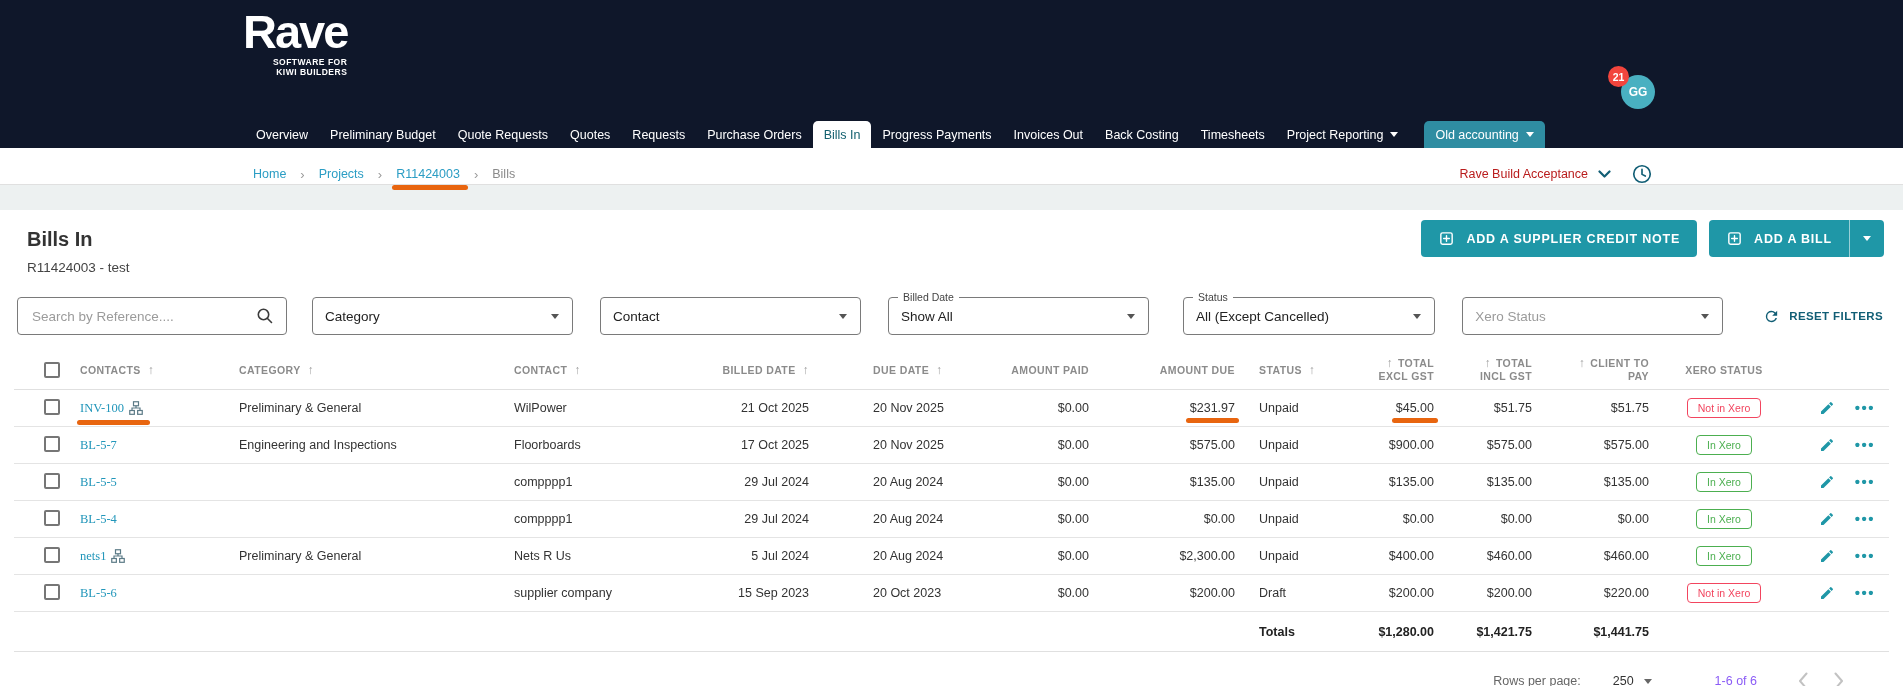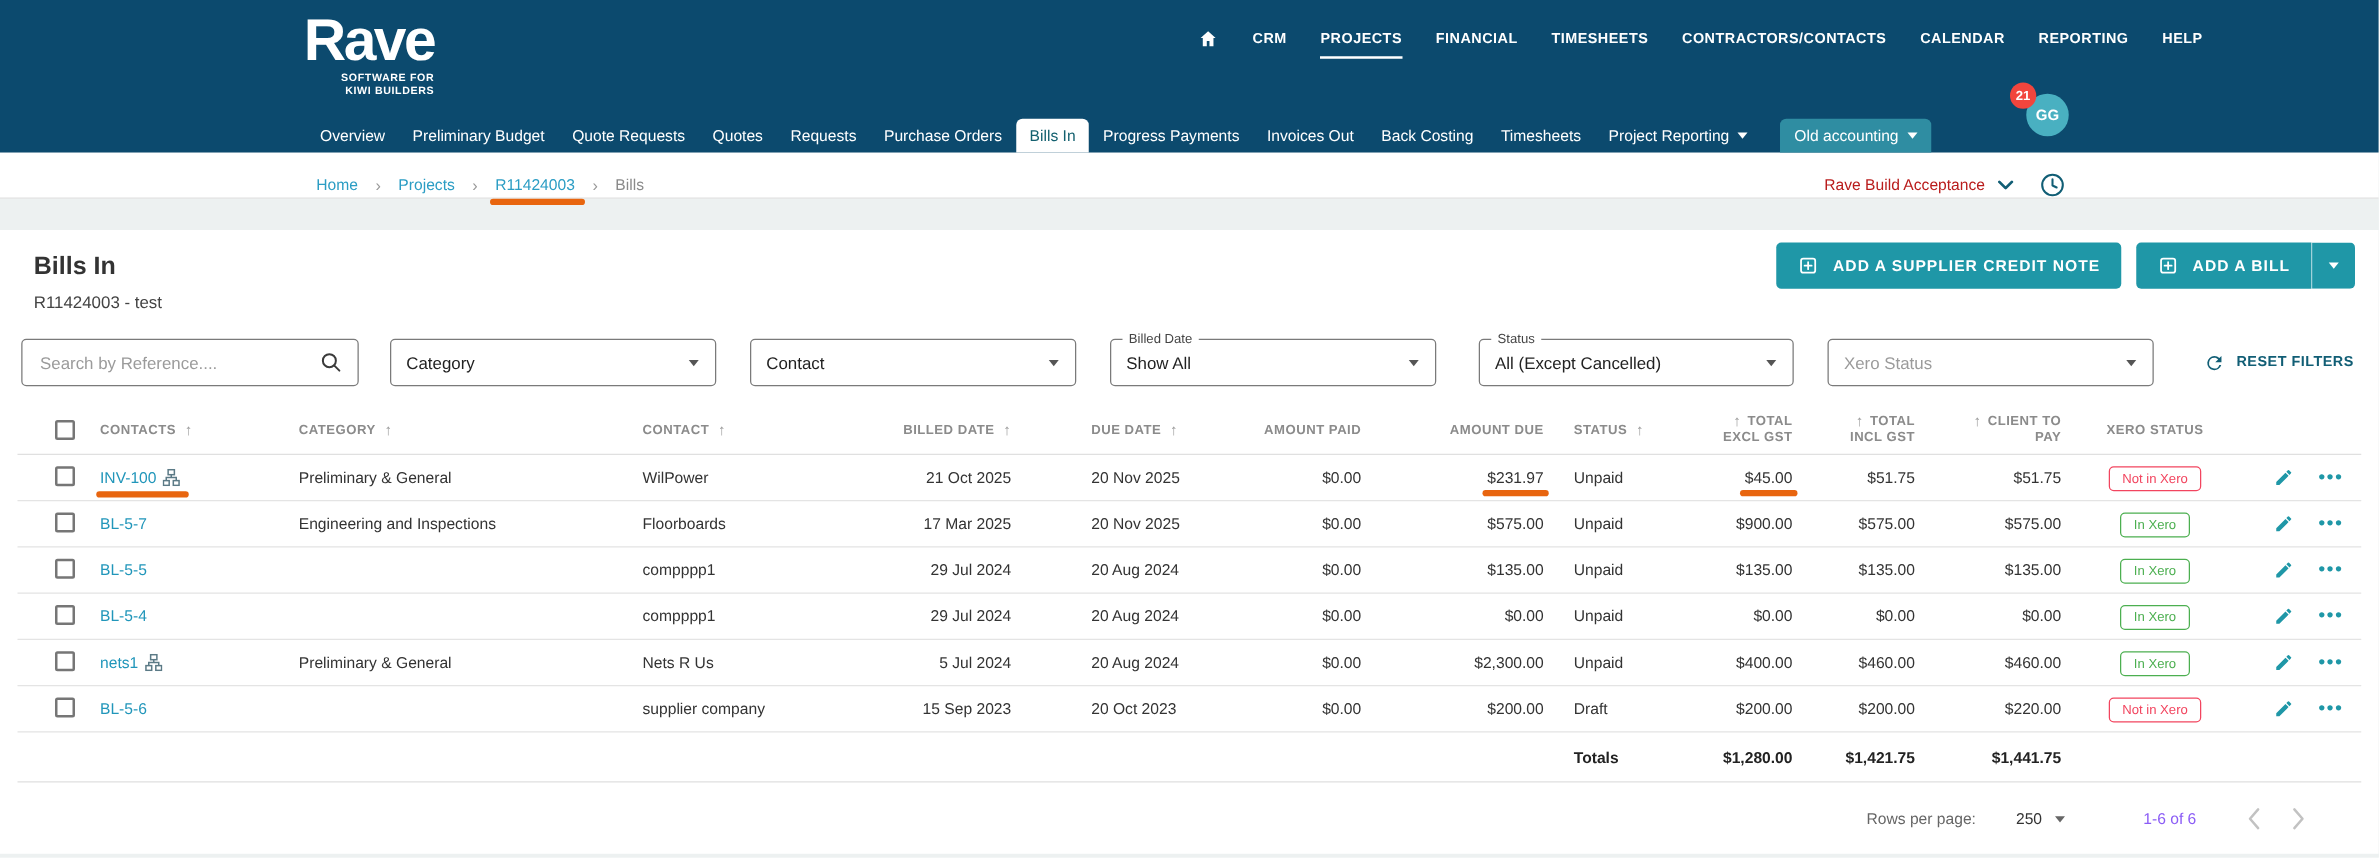--- a/index.html
+++ b/index.html
@@ -1,20 +1,20 @@
 <!DOCTYPE html>
 <html><head>
 <meta charset="utf-8">
 <style>
   * { box-sizing: border-box; }
   html,body { margin:0; padding:0; width:1903px; height:686px; overflow:hidden;
     font-family:"Liberation Sans", sans-serif; background:#edf1f1; }
 
   
-  .topbar { position:relative; height:122px; background:#0c4a6e; }
+  .topbar { position:relative; height:148px; background:#0f172a; }
   .logo { position:absolute; left:243px; top:9px; color:#fff; cursor:pointer; }
   .logo-word { font-size:47px; font-weight:700; letter-spacing:-2px; line-height:46px; }
   .logo-tag { margin-top:2px; text-align:right; font-size:8.5px; font-weight:700; letter-spacing:.5px; line-height:10px; display:flex; flex-direction:column; }
   .main-nav { position:absolute; top:23px; left:958px; display:flex; align-items:center; gap:27px; }
   .nav-home { display:flex; }
   .nav-item { color:#fff; font-size:11.5px; font-weight:700; letter-spacing:.4px; text-decoration:none; position:relative; white-space:nowrap; }
   .nav-item.active::after { content:''; position:absolute; left:0; right:0; bottom:-10px; height:2px; background:#fff; }
   .avatar-wrap { position:absolute; left:1621px; top:75px; cursor:pointer; }
   .avatar-circle { display:flex; width:34px; height:34px; border-radius:50%; background:#49b0c1; color:#fff; font-size:12px; font-weight:700; align-items:center; justify-content:center; }
   .avatar-badge { position:absolute; z-index:2; left:-13px; top:-9px; width:21px; height:21px; border-radius:50%; background:#f2453d; color:#fff; font-size:10.5px; font-weight:700; display:flex; align-items:center; justify-content:center; }
@@ -88,21 +88,21 @@
   .thead .col-billed, .thead .col-paid, .thead .col-adue, .thead .col-texcl,
   .thead .col-tincl, .thead .col-client { justify-content:flex-end; }
   .thead .col-xero { justify-content:center; }
   .arrow { color:#9e9e9e; font-size:12px; font-weight:400; margin-left:7px; }
   .h2l { display:flex; flex-direction:column; align-items:flex-end; line-height:13px; }
   .h2l .l1 { display:flex; align-items:center; }
   .h2l .l1 .arrow { margin:0 5px 0 0; }
   .checkbox { display:inline-block; width:16px; height:16px; border:2px solid #767676; border-radius:2px; margin-left:30px; cursor:pointer; background:#fff; }
   .trow { display:flex; align-items:center; height:37px; border-bottom:1px solid #e4e4e4; font-size:12.5px; color:#333; }
   .ref-wrap { position:relative; display:inline-flex; align-items:center; gap:5px; }
-  .ref-link { color:#2196ba; text-decoration:none; }
+  .ref-link { color:#2196ba; text-decoration:none;font-family:Liberation Serif, serif; }
   .ref-wrap.ann::after { content:''; position:absolute; left:-3px; right:-7px; bottom:-9px; height:5px; background:#e8650f; border-radius:2.5px; }
   .val { position:relative; display:inline-block; }
   .val.ann::after { content:''; position:absolute; left:-4px; right:-4px; bottom:-8px; height:5px; background:#e8650f; border-radius:2.5px; }
   .badge { font-size:10.5px; padding:3px 10px; border-radius:4px; border:1px solid; white-space:nowrap; }
   .badge.red   { color:#f2455f; border-color:#f2455f; }
   .badge.green { color:#4caf50; border-color:#4caf50; }
   .dots { color:#1f97a7; font-size:15px; font-weight:700; letter-spacing:1.5px; cursor:pointer; line-height:10px; }
   .edit-icon { cursor:pointer; display:flex; }
   .totals-row { display:flex; align-items:center; height:40px; border-bottom:1px solid #e0e0e0; font-size:12.5px; color:#222; font-weight:700; }
   .totals-spacer { width:1225px; }
@@ -120,35 +120,20 @@
 
 <header class="topbar">
   <div class="logo">
     <div class="logo-word">Rave</div>
     <div class="logo-tag">
       <span>SOFTWARE FOR</span>
         <span>KIWI BUILDERS</span>
     </div>
   </div>
 
-  <nav class="main-nav">
-    <a class="nav-home" href="#">
-      <svg width="17" height="16" viewBox="0 0 24 24">
-          <path d="M12 3l9 8.2h-2.6V21h-4.8v-6.2h-3.2V21H5.6v-9.8H3z" fill="#ffffff"></path>
-        </svg>
-    </a>
-    <a class="nav-item" href="#">CRM</a>
-    <a class="nav-item active" href="#">PROJECTS</a>
-    <a class="nav-item" href="#">FINANCIAL</a>
-    <a class="nav-item" href="#">TIMESHEETS</a>
-    <a class="nav-item" href="#">CONTRACTORS/CONTACTS</a>
-    <a class="nav-item" href="#">CALENDAR</a>
-    <a class="nav-item" href="#">REPORTING</a>
-    <a class="nav-item" href="#">HELP</a>
-  </nav>
 
   <div class="avatar-wrap">
     <span class="avatar-badge">21</span>
     <span class="avatar-circle">GG</span>
   </div>
 
   <nav class="tabs">
     <a class="tab" href="#">Overview</a>
     <a class="tab" href="#">Preliminary Budget</a>
     <a class="tab" href="#">Quote Requests</a>
@@ -369,21 +354,21 @@
   <div class="trow">
     <div class="cell col-check"><span class="checkbox"></span></div>
     <div class="cell col-ref">
       <span class="ref-wrap">
         <a href="#" class="ref-link">BL-5-7</a>
 
       </span>
     </div>
     <div class="cell col-cat">Engineering and Inspections</div>
     <div class="cell col-contact">Floorboards</div>
-    <div class="cell col-billed">17 Mar 2025</div>
+    <div class="cell col-billed">17 Oct 2025</div>
     <div class="cell col-due">20 Nov 2025</div>
     <div class="cell col-paid">$0.00</div>
     <div class="cell col-adue"><span class="val">$575.00</span></div>
     <div class="cell col-status">Unpaid</div>
     <div class="cell col-texcl"><span class="val">$900.00</span></div>
     <div class="cell col-tincl">$575.00</div>
     <div class="cell col-client">$575.00</div>
     <div class="cell col-xero"><span class="badge green">In Xero</span></div>
     <div class="cell col-actions">
       <span class="edit-icon">

